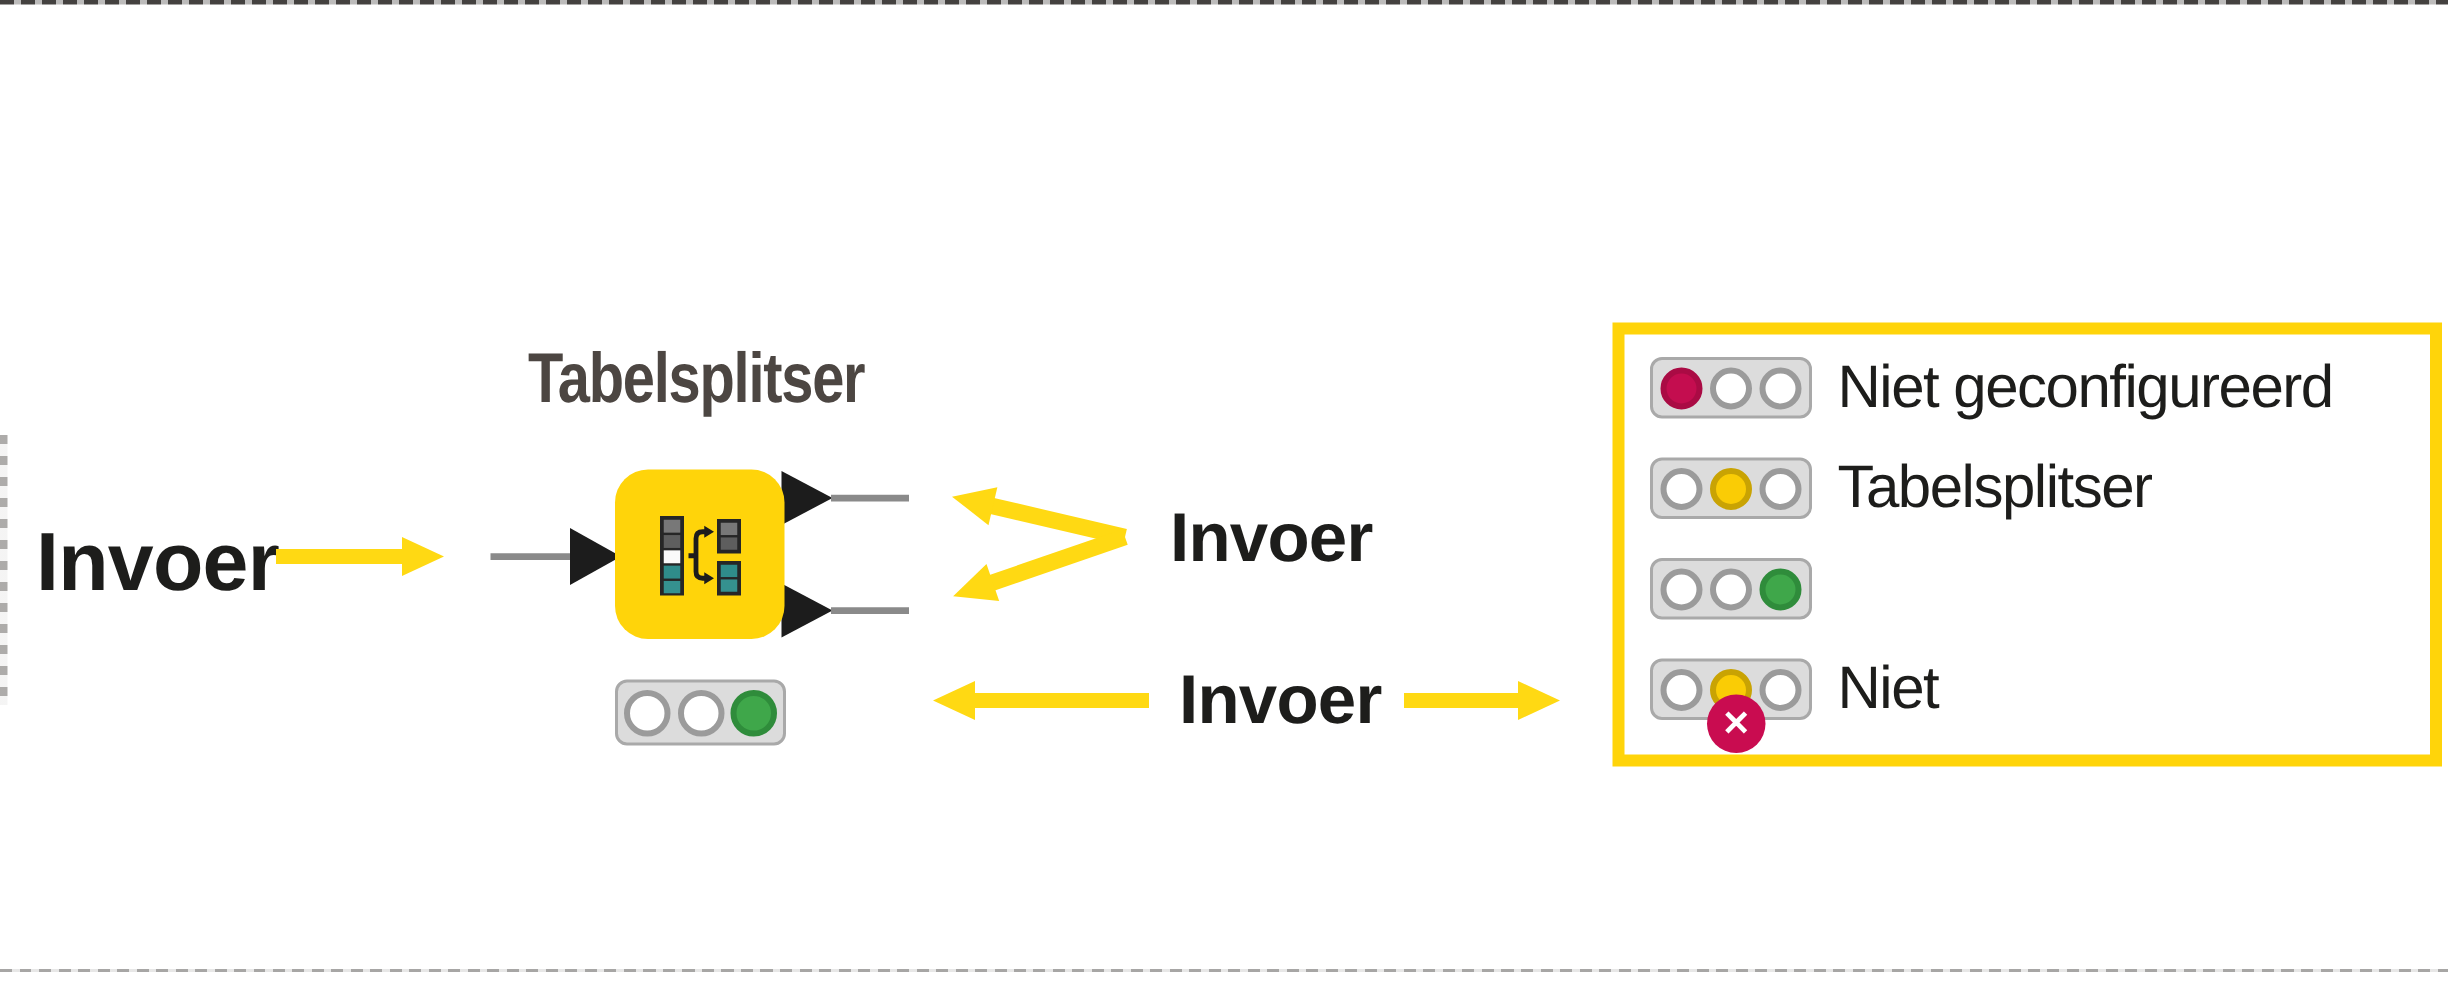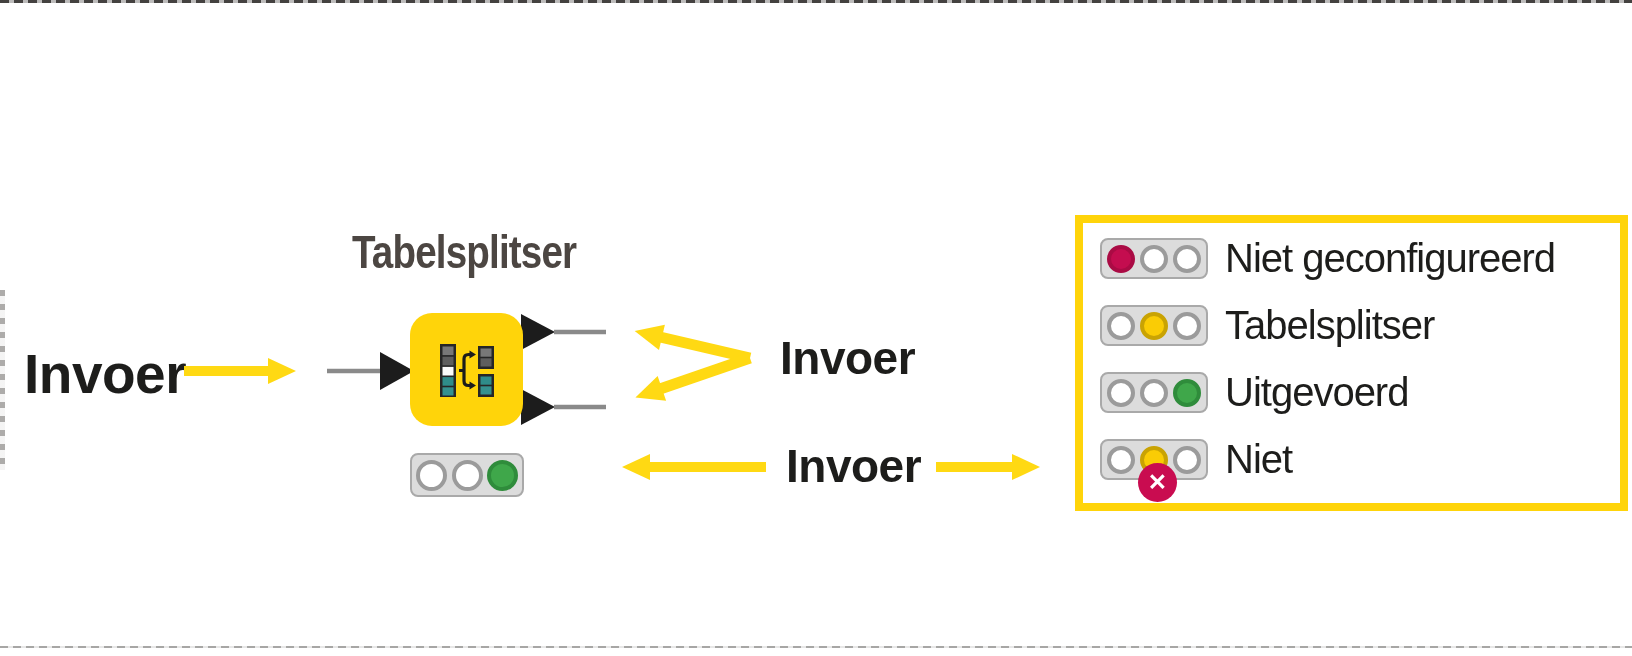--- a/index.html
+++ b/index.html
@@ -149,21 +149,20 @@
       </div>
       <div class="row-label">Tabelsplitser</div>
     </div>
 
     <div class="legend-row">
       <div class="traffic-light legend-light">
         <span class="light" data-color="off"></span>
         <span class="light" data-color="off"></span>
         <span class="light" data-color="green"></span>
       </div>
-      <div class="row-label">Uitgevoerd</div>
     </div>
 
     <div class="legend-row">
       <div class="traffic-light legend-light">
         <span class="light" data-color="off"></span>
         <span class="light" data-color="yellow"></span>
         <span class="light" data-color="off"></span>
         <span class="error-badge">✕</span>
       </div>
       <div class="row-label">Niet</div>

